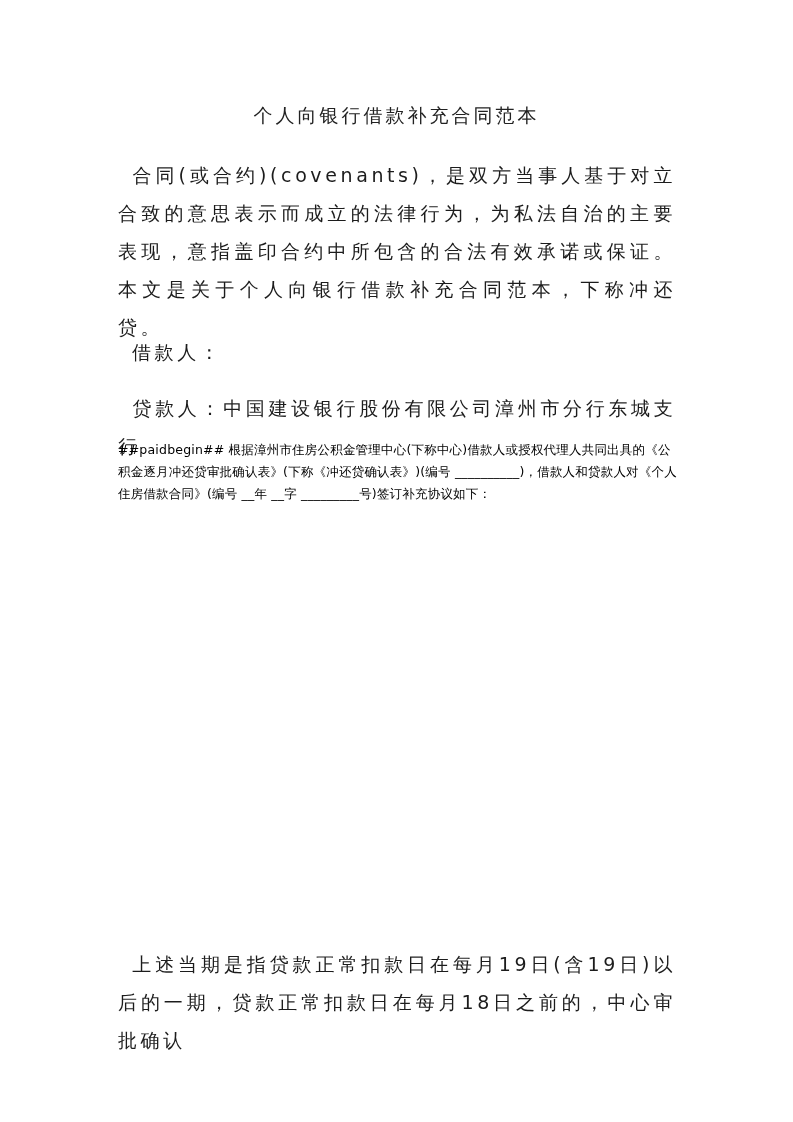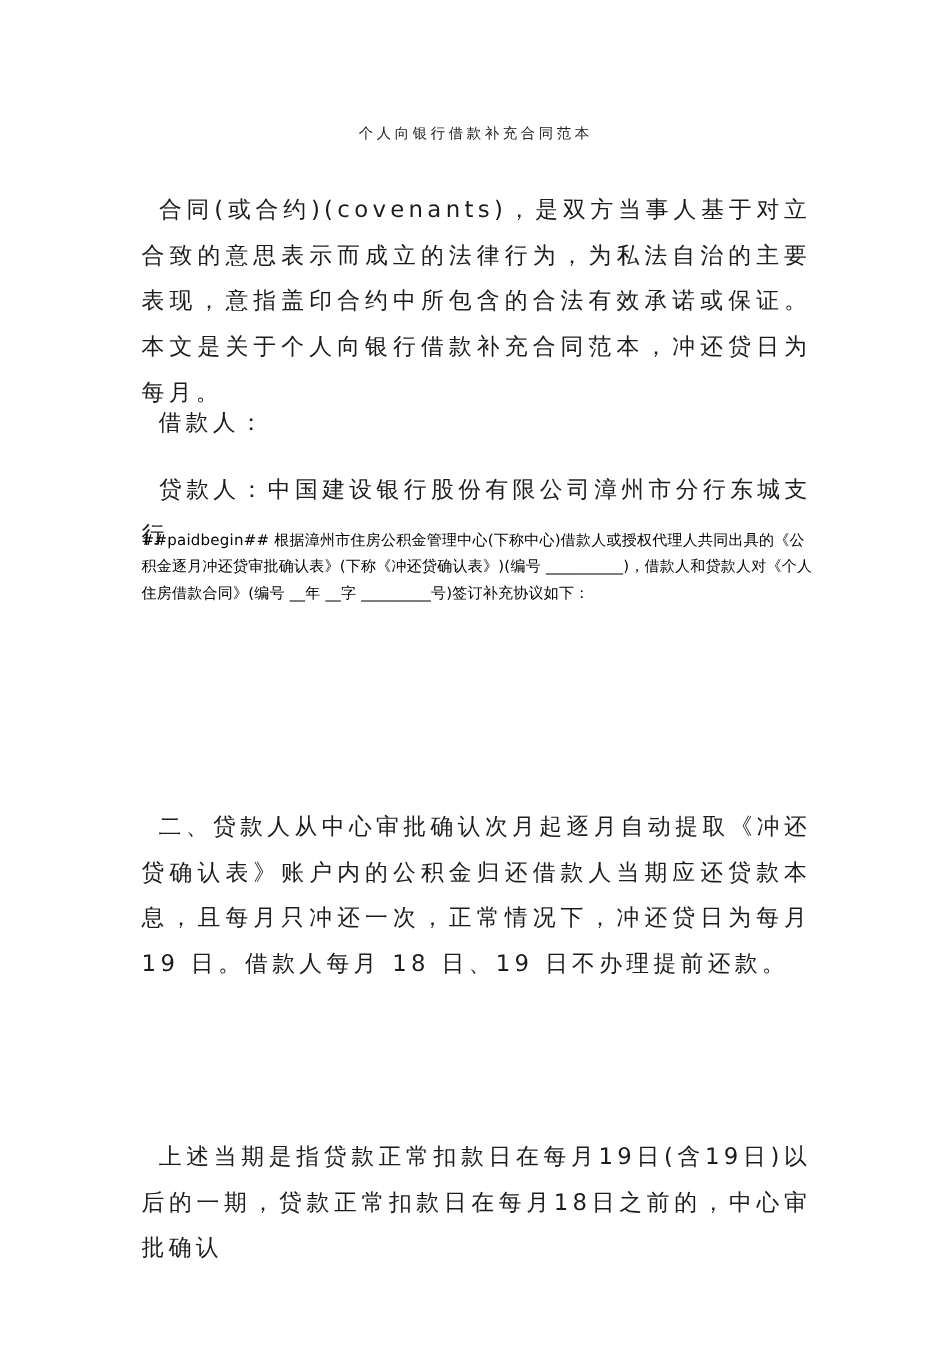--- a/index.html
+++ b/index.html
@@ -1,38 +1,37 @@
 <!DOCTYPE html>
 <html><head>
   <meta charset="utf-8">
   <style>
     html, body { margin: 0; padding: 0; background: #ffffff; }
     body { width: 793px; height: 1122px; position: relative; overflow: hidden;
       font-family: "DejaVu Sans", "Liberation Sans", sans-serif; color: #1a1a1a; }
     .page { position: absolute; left: 0; top: 0; width: 793px; height: 1122px; }
     .title { position: absolute; left: 0; width: 793px; top: 103px; text-align: center;
-      font-size: 12px; letter-spacing: 3px; font-weight: 300; color: #222; }
+      font-size: 19px; letter-spacing: 3px; font-weight: 300; color: #222; }
     .para { position: absolute; left: 118px; width: 558px; font-size: 19px; line-height: 38px;
       letter-spacing: 3.6px; text-align: justify; text-align-last: left; color: #1c1c1c; }
     .para .indent { display: inline-block; width: 14px; }
     .small { position: absolute; left: 118px; width: 560px; font-size: 12.5px; line-height: 22px;
       color: #000000; letter-spacing: 0.2px; }
   </style>
 </head>
 <body>
 
 <div class="page">
   <div class="title">个人向银行借款补充合同范本</div>
 
-  <div class="para" style="top:156px;"><span class="indent"></span><span>合同(或合约)(covenants)，是双方当事人基于对立合致的意思表示而成立的法律行为，为私法自治的主要表现，意指盖印合约中所包含的合法有效承诺或保证。本文是关于个人向银行借款补充合同范本，冲还贷日为每月。</span></div>
+  <div class="para" style="top:156px;"><span class="indent"></span><span>合同(或合约)(covenants)，是双方当事人基于对立合致的意思表示而成立的法律行为，为私法自治的主要表现，意指盖印合约中所包含的合法有效承诺或保证。本文是关于个人向银行借款补充合同范本，下称冲还贷。</span></div>
 
   <div class="para" style="top:333px;"><span class="indent"></span><span>借款人：</span></div>
 
   <div class="para" style="top:389px; letter-spacing:3.2px;"><span class="indent"></span><span>贷款人：中国建设银行股份有限公司漳州市分行东城支行</span></div>
 
   <div class="small" style="top:439px;">##paidbegin## 根据漳州市住房公积金管理中心(下称中心)借款人或授权代理人共同出具的《公积金逐月冲还贷审批确认表》(下称《冲还贷确认表》)(编号 __________)，借款人和贷款人对《个人住房借款合同》(编号 __年 __字 _________号)签订补充协议如下：</div>
 
 
-  <div class="para" style="top:670px;"><span class="indent"></span><span>二、贷款人从中心审批确认次月起逐月自动提取《冲还贷确认表》账户内的公积金归还借款人当期应还贷款本息，且每月只冲还一次，正常情况下，冲还贷日为每月 19 日。借款人每月 18 日、19 日不办理提前还款。</span></div>
 
 
   <div class="para" style="top:945px;"><span class="indent"></span><span>上述当期是指贷款正常扣款日在每月19日(含19日)以后的一期，贷款正常扣款日在每月18日之前的，中心审批确认</span></div>
 </div>
 
 </body></html>

